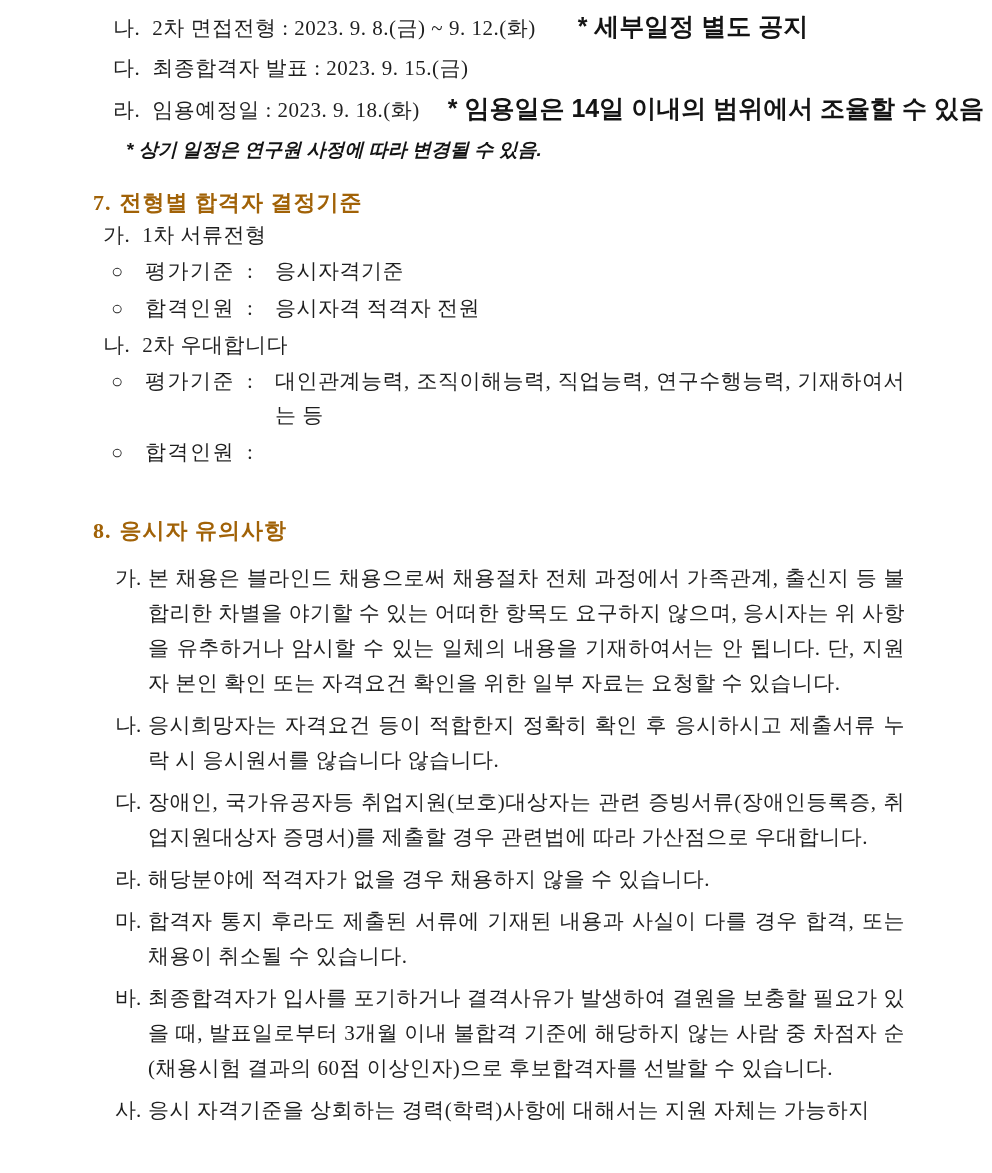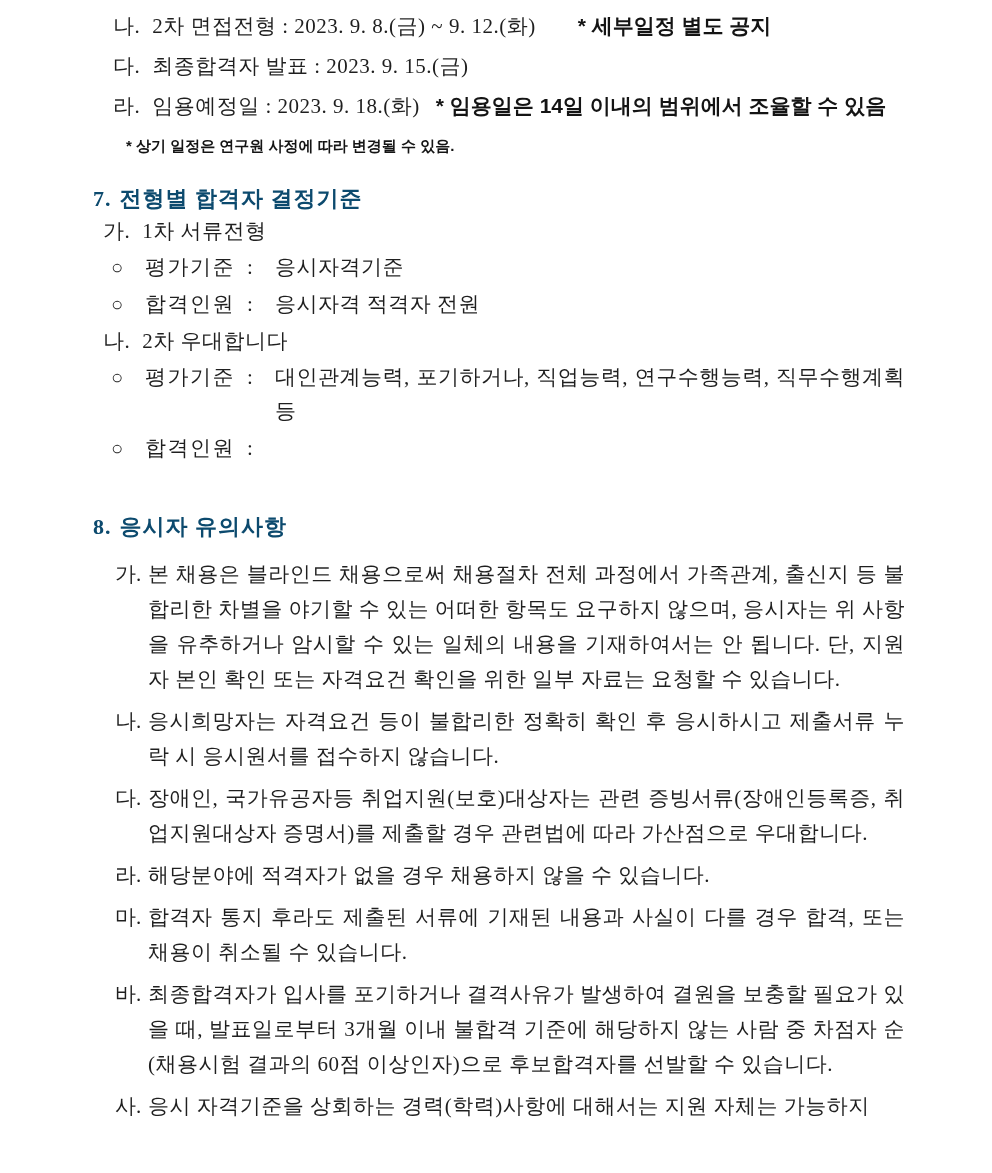--- a/index.html
+++ b/index.html
@@ -9,34 +9,34 @@
     font-family: "Liberation Serif", "DejaVu Serif", serif;
     color: #1f1f1f; font-size: 21px;
   }
   .page { width: 992px; height: 1173px; padding-top: 6px; background: #ffffff; }
 
   
   .sched-item { margin-left: 113px; line-height: 40px; white-space: nowrap; letter-spacing: 0.5px; }
   .sched-item .item-label { margin-right: 12px; }
   .note {
     font-family: "Liberation Sans", "DejaVu Sans", sans-serif;
-    font-weight: 700; font-size: 21px; letter-spacing: 0; color: #141414;
+    font-weight: 700; font-size: 25px; letter-spacing: 0; color: #141414;
   }
   .note-gap-lg { margin-left: 42px; }
-  .note-gap-sm { margin-left: 16px; }
+  .note-gap-sm { margin-left: 28px; }
   .sched-footnote {
     margin-left: 126px; line-height: 40px;
     font-family: "Liberation Sans", "DejaVu Sans", sans-serif;
-    font-weight: 700; font-size: 15px; color: #141414; white-space: nowrap;
+    font-weight: 700; font-size: 19px; color: #141414; white-space: nowrap; font-style: italic;
   }
 
   
   .sec-heading {
     margin-left: 93px; font-size: 22px; font-weight: 700;
-    line-height: 28px; letter-spacing: 1px; color: #0c4a6e;
+    line-height: 28px; letter-spacing: 1px; color: #a16207;
   }
   .sec-heading .sec-num { margin-right: 8px; }
   .sec7-heading { margin-top: 19px; }
   .sec8-heading { margin-top: 48px; margin-bottom: 16px; }
 
   
   .sub-title { margin: 1px 87px 2px 103px; line-height: 34px; letter-spacing: 0.5px; }
   .sub-title .sub-label { margin-right: 12px; }
   .crit-row { display: flex; margin: 0 87px 3px 111px; line-height: 34px; }
   .crit-bullet { flex: none; width: 34px; font-size: 20px; }
@@ -88,41 +88,41 @@
       <span class="crit-text">응시자격 적격자 전원</span>
     </div>
 
     <div class="sub-title">
       <span class="sub-label">나.</span><span>2차 우대합니다</span>
     </div>
     <div class="crit-row">
       <span class="crit-bullet">○</span>
       <span class="crit-label">평가기준</span>
       <span class="crit-sep">:</span>
-      <span class="crit-text">대인관계능력, 포기하거나, 직업능력, 연구수행능력, 직무수행계획 등</span>
+      <span class="crit-text">대인관계능력, 조직이해능력, 직업능력, 연구수행능력, 기재하여서는 등</span>
     </div>
     <div class="crit-row">
       <span class="crit-bullet">○</span>
       <span class="crit-label">합격인원</span>
       <span class="crit-sep">:</span>
     </div>
   </section>
 
   <section>
     <h2 class="sec-heading sec8-heading">
       <span class="sec-num">8.</span><span>응시자 유의사항</span>
     </h2>
 
     <div class="para">
       <span class="p-label">가.</span>
       <span class="p-text">본 채용은 블라인드 채용으로써 채용절차 전체 과정에서 가족관계, 출신지 등 불합리한 차별을 야기할 수 있는 어떠한 항목도 요구하지 않으며, 응시자는 위 사항을 유추하거나 암시할 수 있는 일체의 내용을 기재하여서는 안 됩니다. 단, 지원자 본인 확인 또는 자격요건 확인을 위한 일부 자료는 요청할 수 있습니다.</span>
     </div>
     <div class="para">
       <span class="p-label">나.</span>
-      <span class="p-text">응시희망자는 자격요건 등이 불합리한 정확히 확인 후 응시하시고 제출서류 누락 시 응시원서를 접수하지 않습니다.</span>
+      <span class="p-text">응시희망자는 자격요건 등이 적합한지 정확히 확인 후 응시하시고 제출서류 누락 시 응시원서를 않습니다 않습니다.</span>
     </div>
     <div class="para">
       <span class="p-label">다.</span>
       <span class="p-text">장애인, 국가유공자등 취업지원(보호)대상자는 관련 증빙서류(장애인등록증, 취업지원대상자 증명서)를 제출할 경우 관련법에 따라 가산점으로 우대합니다.</span>
     </div>
     <div class="para">
       <span class="p-label">라.</span>
       <span class="p-text">해당분야에 적격자가 없을 경우 채용하지 않을 수 있습니다.</span>
     </div>
     <div class="para">

